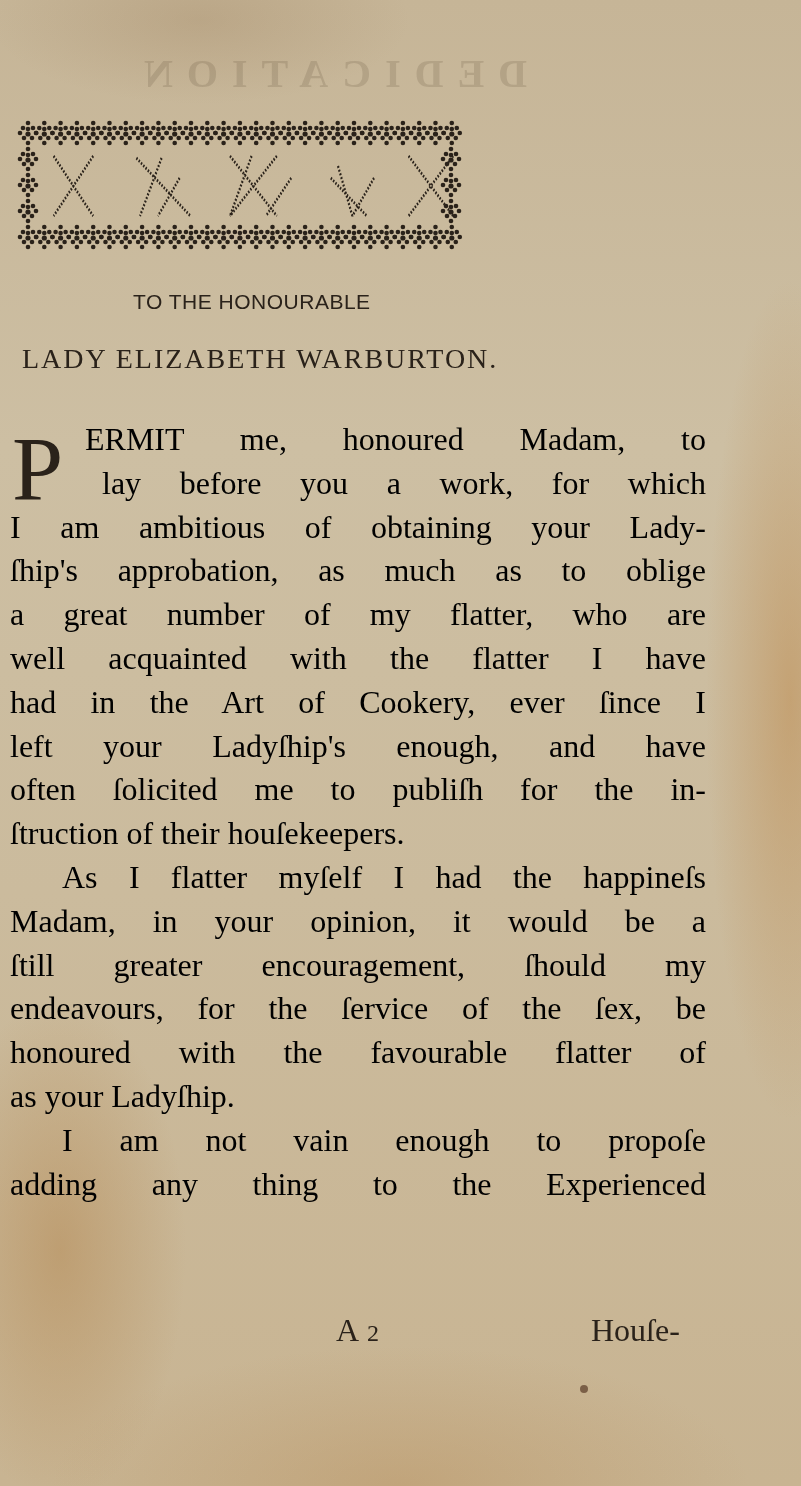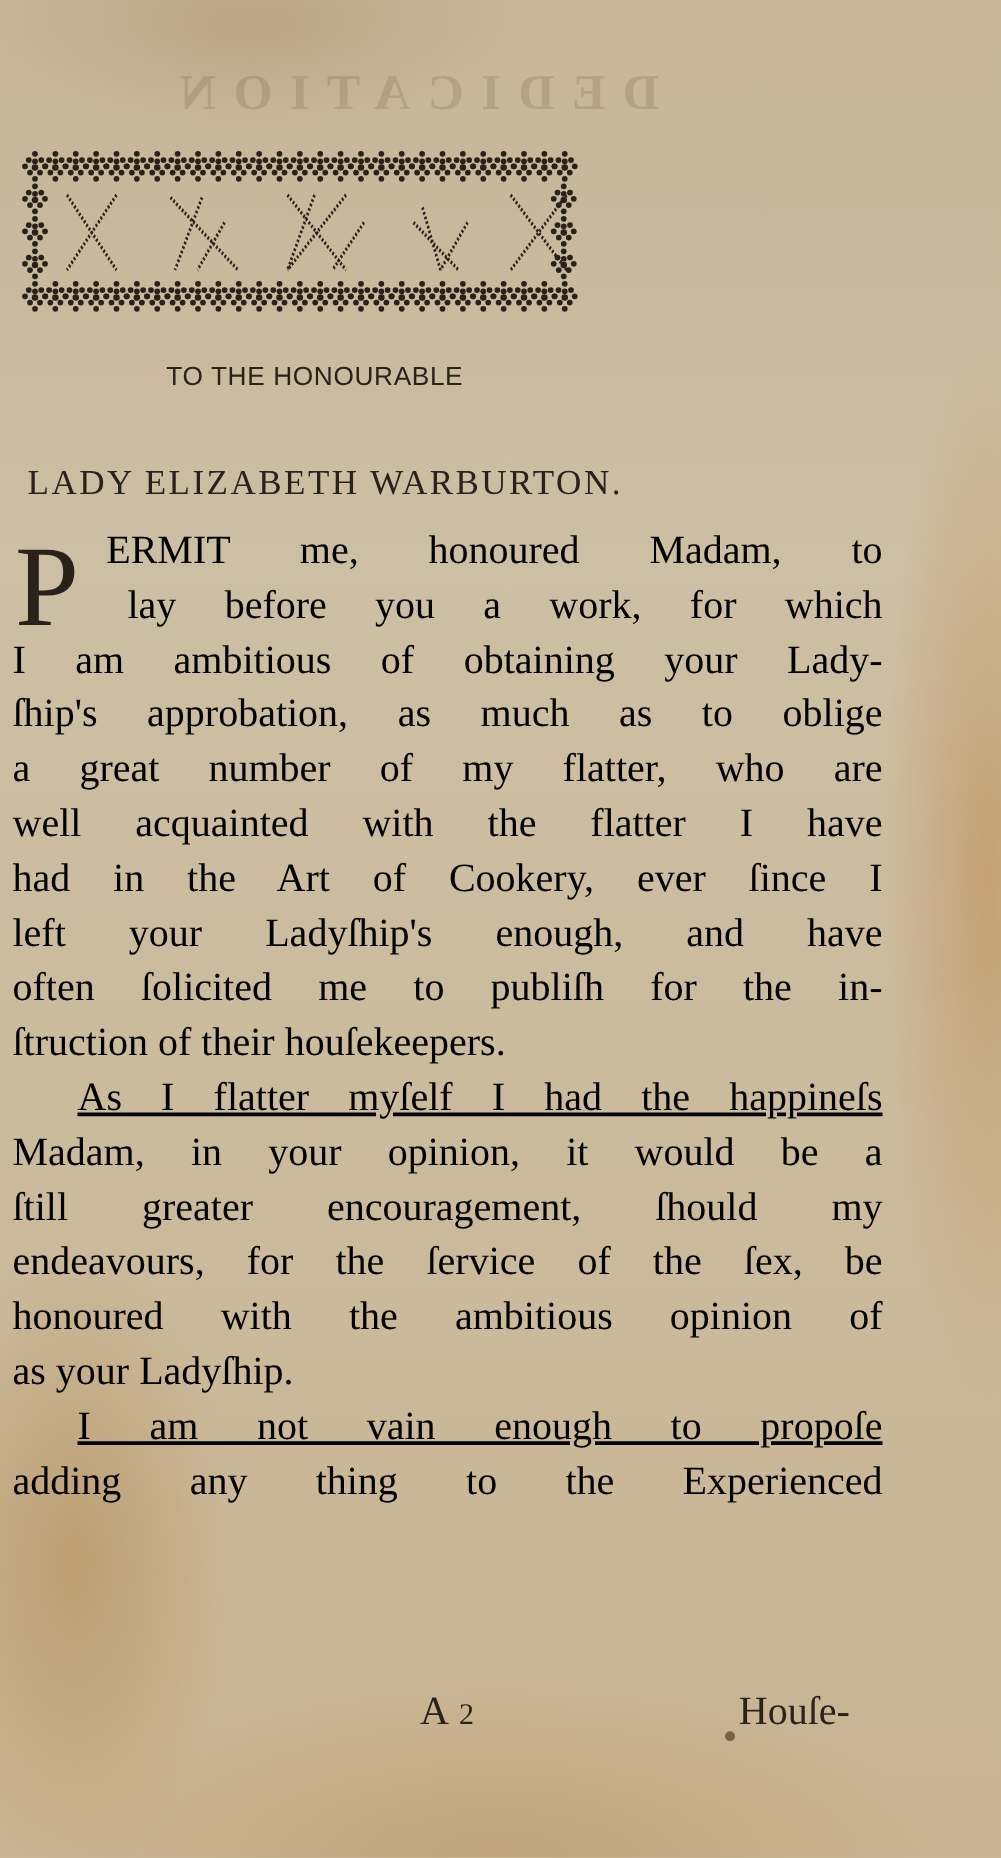--- a/index.html
+++ b/index.html
@@ -55,21 +55,20 @@
       font-family: Liberation Sans, sans-serif;
     }
     .heading-large {
       position: absolute;
       left: 22px;
       top: 343px;
       font-size: 28px;
       letter-spacing: 2px;
       color: #2a221a;
       font-family: "Liberation Serif", serif;
-      margin-top: 28px;
     }
     .body-text {
       position: absolute;
       left: 10px;
       top: 418px;
       width: 696px;
       font-size: 32px;
       line-height: 43.8px;
       color: #000000;
     }
@@ -78,37 +77,36 @@
       text-align: justify;
       text-align-last: justify;
       display: block;
       height: 43.8px;
     }
     .line.last {
       text-align-last: left;
     }
     .line.indent {
       padding-left: 52px;
-      text-decoration: underline;
     }
     .line.dropindent {
       padding-left: 92px;
     }
     .dropcap {
       position: absolute;
       left: 12px;
       top: 423px;
       font-size: 92px;
       line-height: 92px;
       color: #2a221a;
       font-family: "Liberation Serif", serif;
     }
     .signature-line {
       position: absolute;
-      top: 1350px;
+      top: 1312px;
       left: 0;
       width: 801px;
       height: 40px;
       font-size: 32px;
     }
     .signature-mark {
       position: absolute;
       left: 336px;
       top: 0;
       color: #2a221a;
@@ -237,21 +235,21 @@
   <span class="line">a great number of my flatter, who are</span>
   <span class="line">well acquainted with the flatter I have</span>
   <span class="line">had in the Art of Cookery, ever ſince I</span>
   <span class="line">left your Ladyſhip's enough, and have</span>
   <span class="line">often ſolicited me to publiſh for the in-</span>
   <span class="line last">ſtruction of their houſekeepers.</span>
   <span class="line indent">As I flatter myſelf I had the happineſs</span>
   <span class="line">Madam, in your opinion, it would be a</span>
   <span class="line">ſtill greater encouragement, ſhould my</span>
   <span class="line">endeavours, for the ſervice of the ſex, be</span>
-  <span class="line">honoured with the ambitious opinion of</span>
+  <span class="line">honoured with the favourable flatter of</span>
   <span class="line last">as your Ladyſhip.</span>
   <span class="line indent">I am not vain enough to propoſe</span>
   <span class="line">adding any thing to the Experienced</span>
 </div>
 
 <div class="signature-line">
   <span class="signature-mark"><span>A</span><span class="num">2</span></span>
   <span class="catchword">Houſe-</span>
 </div>
 <div class="stain-dot"></div>

